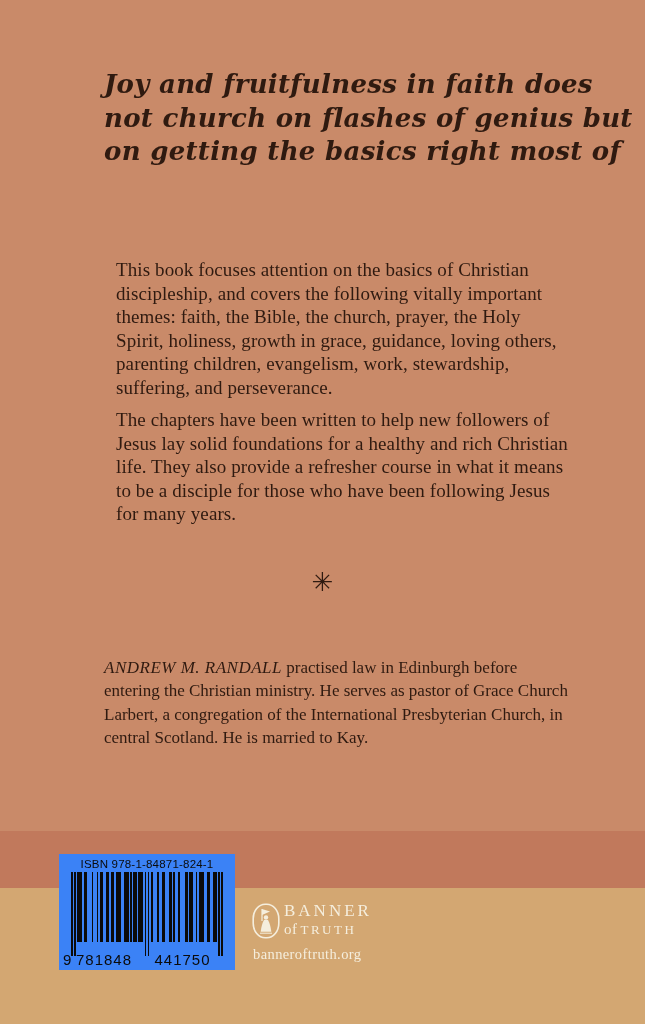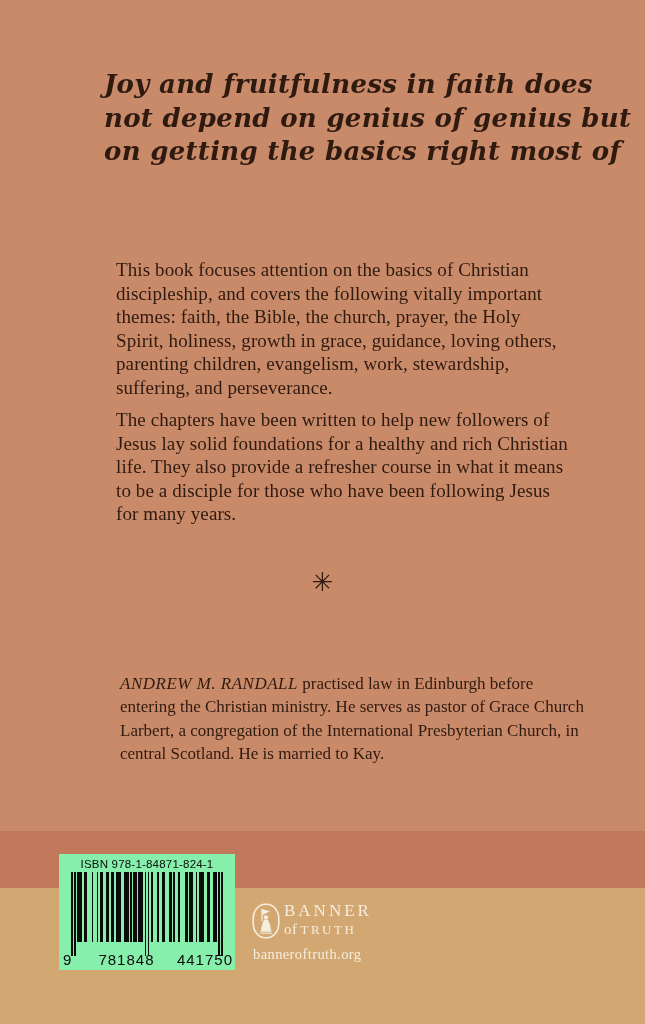--- a/index.html
+++ b/index.html
@@ -30,21 +30,21 @@
   }
   .para-1{top:258px;}
   .para-2{top:408px;}
 
   .divider{
     position:absolute;left:0;top:570px;width:645px;
     text-align:center;font-size:26px;line-height:26px;
   }
 
   .bio{
-    position:absolute;left:104px;top:656px;width:470px;margin:16px;
+    position:absolute;left:104px;top:656px;width:470px;margin:0;
     font-size:17px;line-height:23.3px;
   }
   .bio .bio-name{font-style:italic;letter-spacing:.5px;}
 
   .barcode-box{
     position:absolute;left:59px;top:854px;width:176px;height:116px;
     background:#ffffff;
   }
   .isbn-label{
     position:absolute;top:4px;left:0;width:100%;
@@ -55,21 +55,21 @@
   }
   #barcode-svg{position:absolute;top:18px;left:12px;}
   #barcode-svg rect{fill:#0b0b0b;}
   .barcode-digits{
     position:absolute;top:97px;left:2px;right:2px;
     display:flex;align-items:flex-start;
     font-family:"Liberation Sans",sans-serif;
     font-size:15px;font-weight:400;color:#0b0b0b;
   }
   .barcode-digits .d-first{width:13px;text-align:left;padding-left:2px;}
-  .barcode-digits .d-group{flex:1;text-align:right;letter-spacing:1px;}
+  .barcode-digits .d-group{flex:1;text-align:left;letter-spacing:1px;}
 
   .publisher{position:absolute;left:250px;top:900px;width:170px;color:#f5eedd;}
   .emblem{position:absolute;left:2px;top:3px;}
   .wordmark{position:absolute;left:34px;top:2px;white-space:nowrap;}
   .wm-line1{
     font-size:17px;letter-spacing:3px;line-height:17px;
   }
   .wm-line2{line-height:18px;margin-top:1px;}
   .wm-of{font-size:15px;letter-spacing:.5px;margin-right:3px;}
   .wm-truth{font-size:13px;letter-spacing:2.5px;}
@@ -82,32 +82,32 @@
 <body>
 
 <div class="cover" style="color: rgb(47, 26, 16);">
 
   <div class="region region-main" style="background: rgb(201, 138, 105);"></div>
   <div class="region region-band" style="background: rgb(193, 121, 92);"></div>
   <div class="region region-bottom" style="background: rgb(211, 167, 114);"></div>
 
   <blockquote class="quote">
     <div>Joy and fruitfulness in faith does</div>
-    <div>not depend on genius of genius but</div>
+    <div>not church on flashes of genius but</div>
     <div>on getting the basics right most of</div>
   </blockquote>
 
   <p class="body-para para-1">This book focuses attention on the basics of Christian discipleship, and covers the following vitally important themes: faith, the Bible, the church, prayer, the Holy Spirit, holiness, growth in grace, guidance, loving others, parenting children, evangelism, work, stewardship, suffering, and perseverance.</p>
   <p class="body-para para-2">The chapters have been written to help new followers of Jesus lay solid foundations for a healthy and rich Christian life. They also provide a refresher course in what it means to be a disciple for those who have been following Jesus for many years.</p>
 
   <div class="divider">✳</div>
 
   <p class="bio"><span class="bio-name">ANDREW M. RANDALL</span><span> practised law in Edinburgh before entering the Christian ministry. He serves as pastor of Grace Church Larbert, a congregation of the International Presbyterian Church, in central Scotland. He is married to Kay.</span></p>
 
-  <div class="barcode-box" style="background: #86efac;">
+  <div class="barcode-box" style="background: #3b82f6;">
     <div class="isbn-label">ISBN 978-1-84871-824-1</div>
     <svg id="barcode-svg" width="152" height="84" viewBox="0 0 95 84" preserveAspectRatio="none" shape-rendering="crispEdges">
         <rect x="0" y="0" width="1" height="84"></rect>
         <rect x="2" y="0" width="1" height="84"></rect>
         <rect x="4" y="0" width="1" height="70"></rect>
         <rect x="5" y="0" width="1" height="70"></rect>
         <rect x="6" y="0" width="1" height="70"></rect>
         <rect x="8" y="0" width="1" height="70"></rect>
         <rect x="9" y="0" width="1" height="70"></rect>
         <rect x="13" y="0" width="1" height="70"></rect>

